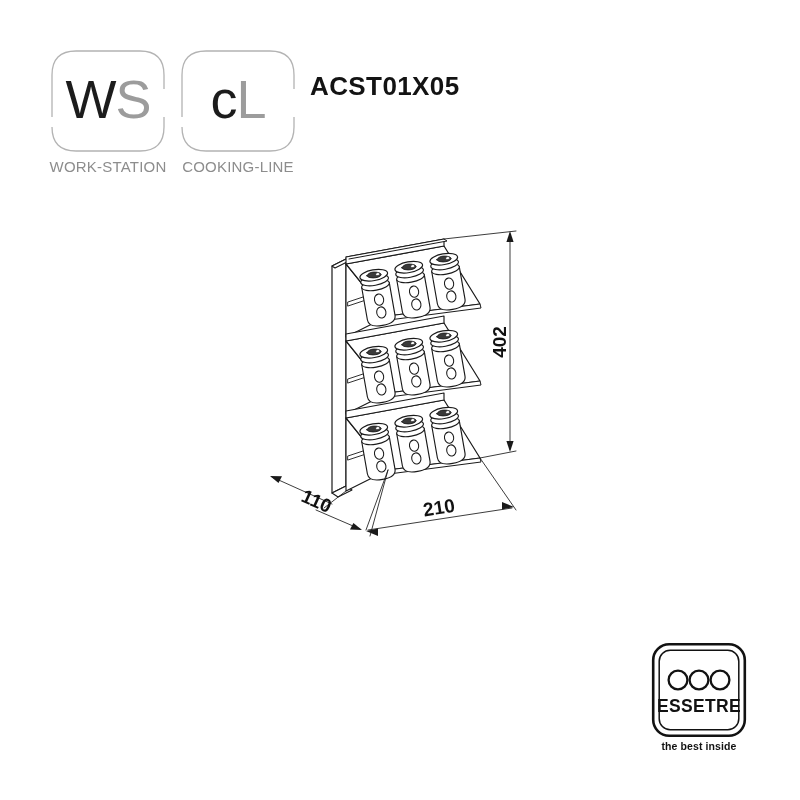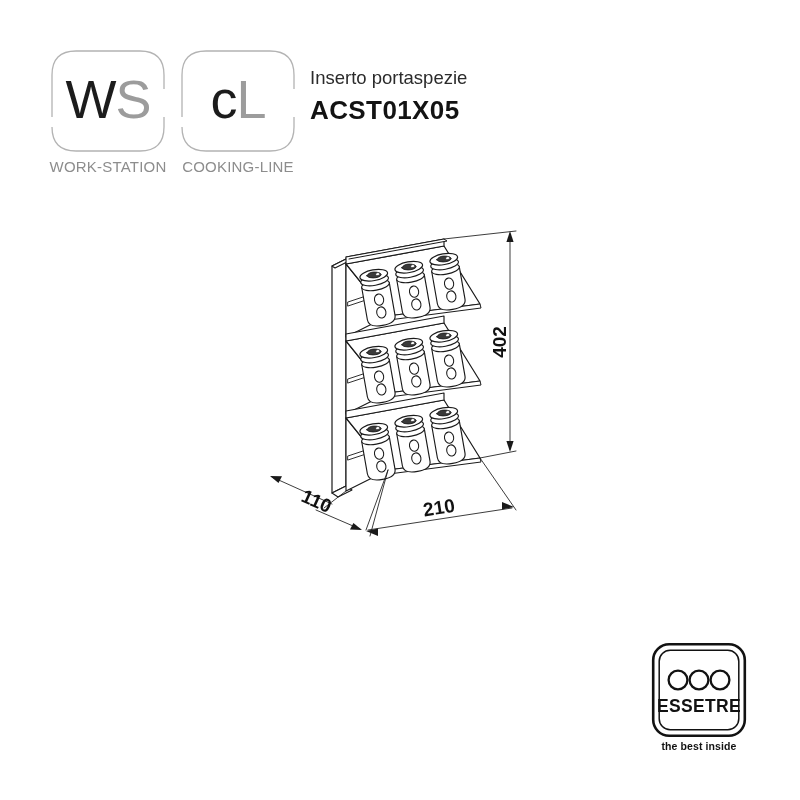--- a/index.html
+++ b/index.html
@@ -199,21 +199,20 @@
         <div class="badge-mark">
           <span class="mk-dark">c</span>
             <span class="mk-gray">L</span>
         </div>
         <div class="badge-caption">COOKING-LINE</div>
       </div>
 
     </div>
 
     <div class="titles">
-      <div class="title-it">Inserto portaspezie</div>
       <div class="title-code">ACST01X05</div>
     </div>
 
   </div>
 
   <div class="drawing">
     <svg width="320" height="340" viewBox="0 0 320 340">
 
       <defs>
 

